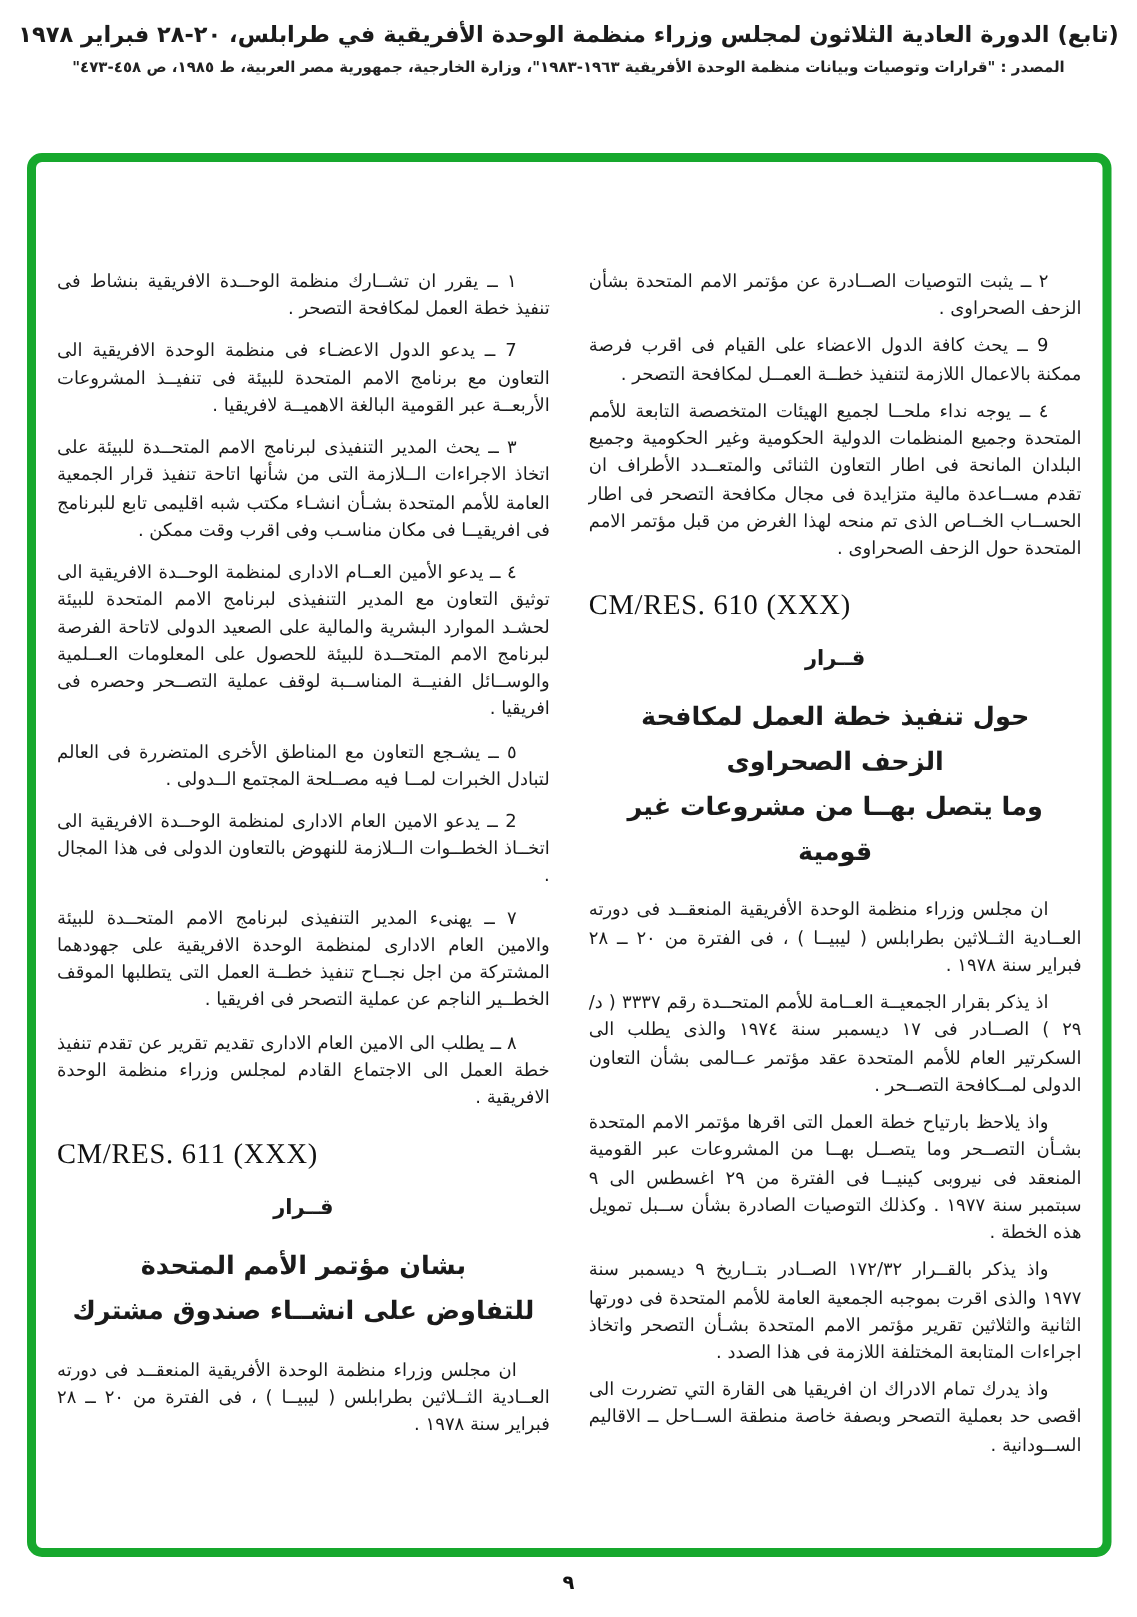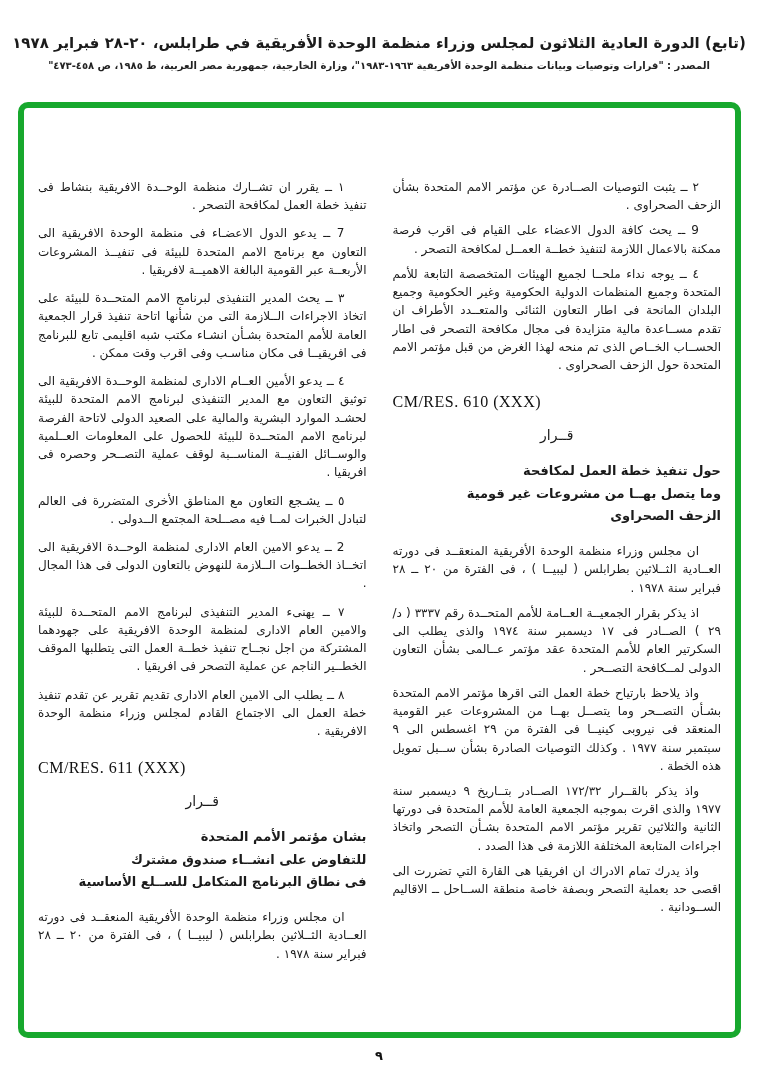--- a/index.html
+++ b/index.html
@@ -6,21 +6,21 @@
   html, body { width: 758px; background: #ffffff; }
   body {
     height: 1078px;
     font-family: "DejaVu Sans", sans-serif;
     color: #1b1b1b;
     position: relative;
     overflow: hidden;
   }
   .header {
     text-align: center;
-    padding-top: 34px;
+    padding-top: 14px;
   }
   .header-title {
     font-size: 15px;
     font-weight: bold;
     letter-spacing: 0px;
   }
   .header-source {
     font-size: 10px;
     font-weight: bold;
     margin-top: 8px;
@@ -53,35 +53,35 @@
   }
   .para {
     text-indent: 22px;
     margin-bottom: 7px;
   }
   .col-left .para { margin-bottom: 10px; }
   .ref {
     direction: ltr;
     text-align: left;
     font-family: "Liberation Serif", "DejaVu Serif", serif;
-    font-size: 16px;
+    font-size: 19px;
     letter-spacing: 0.5px;
     margin: 16px 0 10px 0;
     color: #111;
   }
   .res-title {
     text-align: center;
-    font-weight: normal;
+    font-weight: bold;
     font-size: 14px;
     margin: 10px 0 14px 0;
   }
   .res-subtitle {
-    text-align: right;
+    text-align: center;
     font-weight: bold;
-    font-size: 13px;
+    font-size: 17px;
     line-height: 1.75;
     margin-bottom: 14px;
   }
   .page-number {
     position: absolute;
     left: 0;
     right: 0;
     top: 1048px;
     text-align: center;
     font-size: 13px;
@@ -100,22 +100,22 @@
 <div class="green-box">
   <div class="columns">
     <div class="column col-right" id="col-right">
         <p class="para">٢ ــ يثبت التوصيات الصــادرة عن مؤتمر الامم المتحدة بشأن الزحف الصحراوى .</p>
         <p class="para">9 ــ يحث كافة الدول الاعضاء على القيام فى اقرب فرصة ممكنة بالاعمال اللازمة لتنفيذ خطــة العمــل لمكافحة التصحر .</p>
         <p class="para">٤ ــ يوجه نداء ملحــا لجميع الهيئات المتخصصة التابعة للأمم المتحدة وجميع المنظمات الدولية الحكومية وغير الحكومية وجميع البلدان المانحة فى اطار التعاون الثنائى والمتعــدد الأطراف ان تقدم مســاعدة مالية متزايدة فى مجال مكافحة التصحر فى اطار الحســاب الخــاص الذى تم منحه لهذا الغرض من قبل مؤتمر الامم المتحدة حول الزحف الصحراوى .</p>
         <div class="ref">CM/RES. 610 (XXX)</div>
         <div class="res-title">قــرار</div>
         <div class="res-subtitle">
           <div>حول تنفيذ خطة العمل لمكافحة</div>
+          <div>الزحف الصحراوى</div>
           <div>وما يتصل بهــا من مشروعات غير قومية</div>
-          <div>الزحف الصحراوى</div>
         </div>
         <p class="para">ان مجلس وزراء منظمة الوحدة الأفريقية المنعقــد فى دورته العــادية الثــلاثين بطرابلس ( ليبيــا ) ، فى الفترة من ٢٠ ــ ٢٨ فبراير سنة ١٩٧٨ .</p>
         <p class="para">اذ يذكر بقرار الجمعيــة العــامة للأمم المتحــدة رقم ٣٣٣٧ ( د/٢٩ ) الصــادر فى ١٧ ديسمبر سنة ١٩٧٤ والذى يطلب الى السكرتير العام للأمم المتحدة عقد مؤتمر عــالمى بشأن التعاون الدولى لمــكافحة التصــحر .</p>
         <p class="para">واذ يلاحظ بارتياح خطة العمل التى اقرها مؤتمر الامم المتحدة بشـأن التصــحر وما يتصــل بهــا من المشروعات عبر القومية المنعقد فى نيروبى كينيــا فى الفترة من ٢٩ اغسطس الى ٩ سبتمبر سنة ١٩٧٧ . وكذلك التوصيات الصادرة بشأن ســبل تمويل هذه الخطة .</p>
         <p class="para">واذ يذكر بالقــرار ١٧٢/٣٢ الصــادر بتــاريخ ٩ ديسمبر سنة ١٩٧٧ والذى اقرت بموجبه الجمعية العامة للأمم المتحدة فى دورتها الثانية والثلاثين تقرير مؤتمر الامم المتحدة بشـأن التصحر واتخاذ اجراءات المتابعة المختلفة اللازمة فى هذا الصدد .</p>
         <p class="para">واذ يدرك تمام الادراك ان افريقيا هى القارة التي تضررت الى اقصى حد بعملية التصحر وبصفة خاصة منطقة الســاحل ــ الاقاليم الســودانية .</p>
       </div>
     <div class="column col-left" id="col-left">
         <p class="para">١ ــ يقرر ان تشــارك منظمة الوحــدة الافريقية بنشاط فى تنفيذ خطة العمل لمكافحة التصحر .</p>
         <p class="para">7 ــ يدعو الدول الاعضـاء فى منظمة الوحدة الافريقية الى التعاون مع برنامج الامم المتحدة للبيئة فى تنفيــذ المشروعات الأربعــة عبر القومية البالغة الاهميــة لافريقيا .</p>
@@ -123,20 +123,19 @@
         <p class="para">٤ ــ يدعو الأمين العــام الادارى لمنظمة الوحــدة الافريقية الى توثيق التعاون مع المدير التنفيذى لبرنامج الامم المتحدة للبيئة لحشـد الموارد البشرية والمالية على الصعيد الدولى لاتاحة الفرصة لبرنامج الامم المتحــدة للبيئة للحصول على المعلومات العــلمية والوســائل الفنيــة المناســبة لوقف عملية التصــحر وحصره فى افريقيا .</p>
         <p class="para">٥ ــ يشـجع التعاون مع المناطق الأخرى المتضررة فى العالم لتبادل الخبرات لمــا فيه مصــلحة المجتمع الــدولى .</p>
         <p class="para">2 ــ يدعو الامين العام الادارى لمنظمة الوحــدة الافريقية الى اتخــاذ الخطــوات الــلازمة للنهوض بالتعاون الدولى فى هذا المجال .</p>
         <p class="para">٧ ــ يهنىء المدير التنفيذى لبرنامج الامم المتحــدة للبيئة والامين العام الادارى لمنظمة الوحدة الافريقية على جهودهما المشتركة من اجل نجــاح تنفيذ خطــة العمل التى يتطلبها الموقف الخطــير الناجم عن عملية التصحر فى افريقيا .</p>
         <p class="para">٨ ــ يطلب الى الامين العام الادارى تقديم تقرير عن تقدم تنفيذ خطة العمل الى الاجتماع القادم لمجلس وزراء منظمة الوحدة الافريقية .</p>
         <div class="ref">CM/RES. 611 (XXX)</div>
         <div class="res-title">قــرار</div>
         <div class="res-subtitle">
           <div>بشان مؤتمر الأمم المتحدة</div>
           <div>للتفاوض على انشــاء صندوق مشترك</div>
-          <div>فى نطاق البرنامج المتكامل للســلع الأساسية</div>
         </div>
         <p class="para">ان مجلس وزراء منظمة الوحدة الأفريقية المنعقــد فى دورته العــادية الثــلاثين بطرابلس ( ليبيــا ) ، فى الفترة من ٢٠ ــ ٢٨ فبراير سنة ١٩٧٨ .</p>
       </div>
   </div>
 </div>
 
 <div class="page-number">٩</div>
 
 </body></html>

